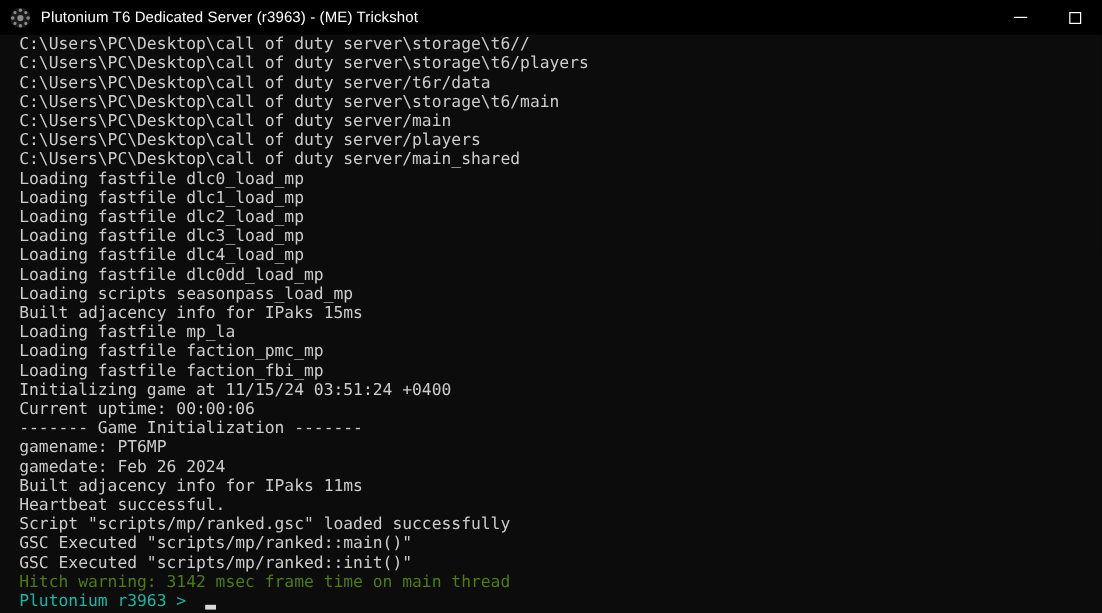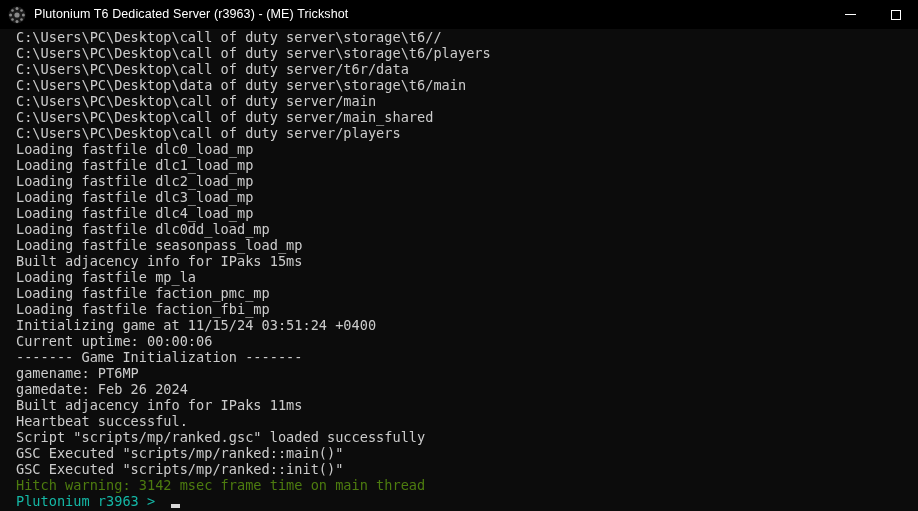--- a/index.html
+++ b/index.html
@@ -138,31 +138,31 @@
       <button class="tb-btn" aria-label="Maximize">
         <span class="tb-max-glyph"></span>
       </button>
     </div>
   </div>
 
   <div class="console" id="console-output">
       <div class="line">C:\Users\PC\Desktop\call of duty server\storage\t6//</div>
       <div class="line">C:\Users\PC\Desktop\call of duty server\storage\t6/players</div>
       <div class="line">C:\Users\PC\Desktop\call of duty server/t6r/data</div>
-      <div class="line">C:\Users\PC\Desktop\data of duty server\storage\t6/main</div>
+      <div class="line">C:\Users\PC\Desktop\call of duty server\storage\t6/main</div>
       <div class="line">C:\Users\PC\Desktop\call of duty server/main</div>
+      <div class="line">C:\Users\PC\Desktop\call of duty server/players</div>
       <div class="line">C:\Users\PC\Desktop\call of duty server/main_shared</div>
-      <div class="line">C:\Users\PC\Desktop\call of duty server/players</div>
       <div class="line">Loading fastfile dlc0_load_mp</div>
       <div class="line">Loading fastfile dlc1_load_mp</div>
       <div class="line">Loading fastfile dlc2_load_mp</div>
       <div class="line">Loading fastfile dlc3_load_mp</div>
       <div class="line">Loading fastfile dlc4_load_mp</div>
       <div class="line">Loading fastfile dlc0dd_load_mp</div>
-      <div class="line">Loading fastfile seasonpass_load_mp</div>
+      <div class="line">Loading scripts seasonpass_load_mp</div>
       <div class="line">Built adjacency info for IPaks 15ms</div>
       <div class="line">Loading fastfile mp_la</div>
       <div class="line">Loading fastfile faction_pmc_mp</div>
       <div class="line">Loading fastfile faction_fbi_mp</div>
       <div class="line">Initializing game at 11/15/24 03:51:24 +0400</div>
       <div class="line">Current uptime: 00:00:06</div>
       <div class="line">------- Game Initialization -------</div>
       <div class="line">gamename: PT6MP</div>
       <div class="line">gamedate: Feb 26 2024</div>
       <div class="line">Built adjacency info for IPaks 11ms</div>

